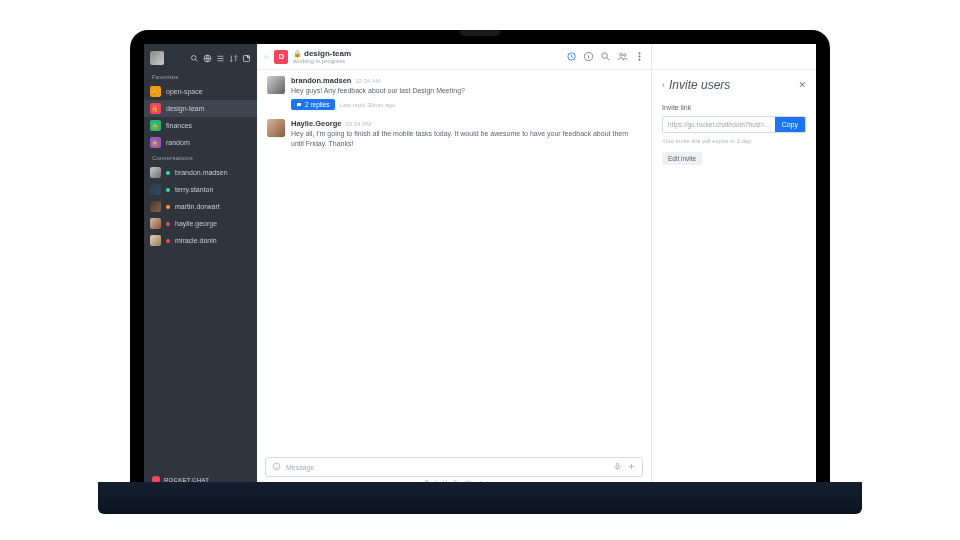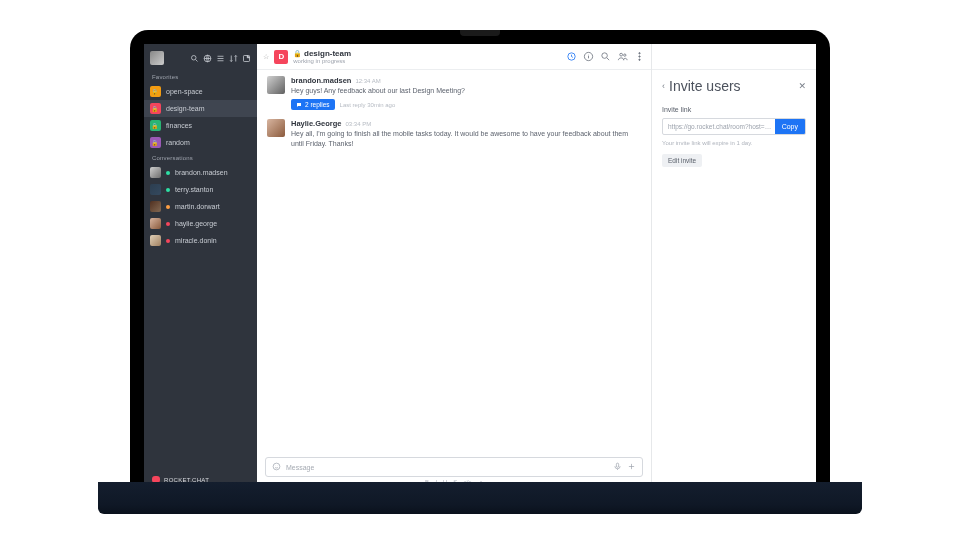--- a/index.html
+++ b/index.html
@@ -69,21 +69,21 @@
   .composer .ph { flex:1; font-size:7px; color:#a6abb3; }
   .composer svg { width:9px; height:9px; stroke:#9aa0aa; fill:none; stroke-width:1.8; }
   .fmt-row { display:flex; justify-content:center; gap:6px; padding:2px 0 3px 0; color:#aeb3bc; font-size:6px; }
   .fmt-row span { cursor:pointer; }
   
   .rpanel { width:164px; border-top:0; display:flex; flex-direction:column; }
   .rp-head-sp { height:26px; border-bottom:1px solid #eceef0; }
   .rpanel-inner { padding:8px 10px; }
   .rp-title-row { display:flex; align-items:center; gap:4px; margin-bottom:12px; }
   .rp-title-row .back { color:#7a808a; cursor:pointer; font-size:9px; }
-  .rp-title-row .t { font-size:14px; color:#4c525d; flex:1; }
+  .rp-title-row .t { font-size:12px; color:#4c525d; flex:1;font-style:italic; }
   .rp-title-row .close { color:#7a808a; cursor:pointer; font-size:9px; }
   .rp-label { font-size:7px; color:#5a606b; margin-bottom:5px; }
   .link-row { display:flex; border:1px solid #d6d9de; border-radius:2px; overflow:hidden; height:17px; }
   .link-row .url { flex:1; padding:0 5px; font-size:6.5px; color:#9da3ad; display:flex; align-items:center; overflow:hidden; white-space:nowrap; }
   .link-row .copy { background:#1d74f5; color:#fff; font-size:7px; padding:0 7px; display:flex; align-items:center; cursor:pointer; }
   .rp-hint { font-size:6px; color:#aeb3bc; margin-top:5px; }
   .edit-invite { margin-top:8px; background:#eef0f3; color:#5a606b; font-size:6.5px; padding:3px 6px; border-radius:2px; display:inline-block; cursor:pointer; }
   .channel-header-titleblock{display:flex;flex-direction:column;}
 </style>
 </head>

